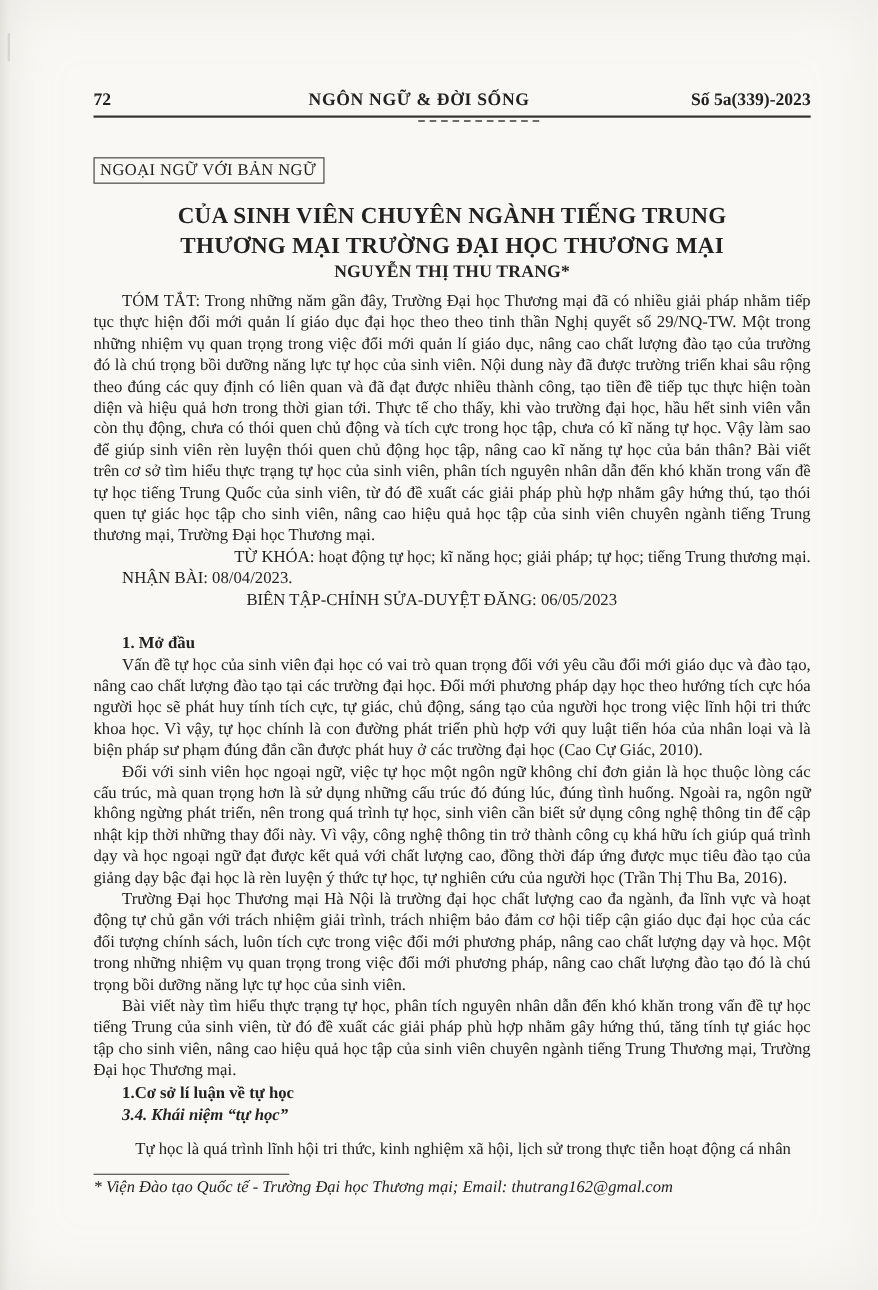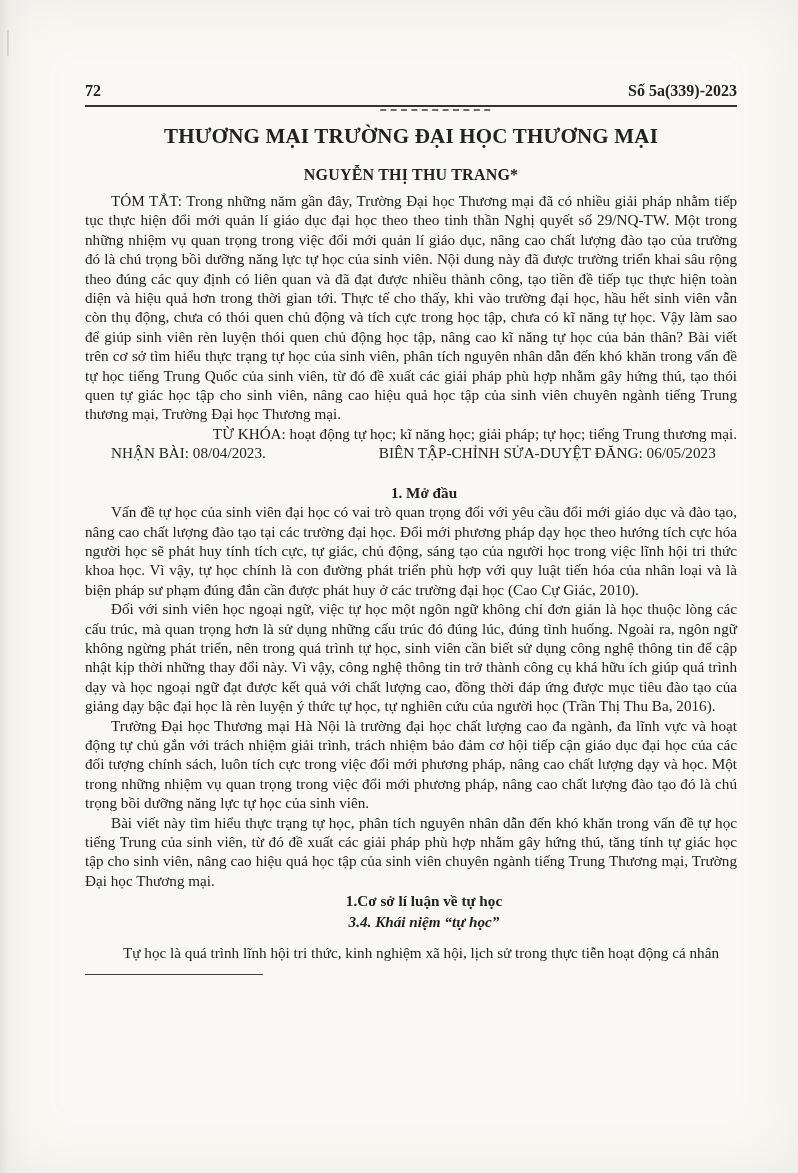--- a/index.html
+++ b/index.html
@@ -80,47 +80,47 @@
     text-align: center;
     font-weight: bold;
     font-size: 21px;
     line-height: 27px;
     letter-spacing: 0.2px;
   }
   .article-author {
     text-align: center;
     font-weight: bold;
     font-size: 16px;
-    margin-top: 16px;
+    margin-top: 2px;
     letter-spacing: 0.2px;
   }
   
   .abstract, .para, .keywords-line, .dates-line, .last-para {
     font-size: 15.2px;
     line-height: 19.4px;
     text-align: justify;
   }
   .abstract { margin-top: 7px; text-indent: 26px; }
   .keywords-line { text-indent: 26px; text-align: right; }
   .dates-line {
     padding-left: 26px;
     display: flex;
     text-align: left;
+    flex-direction: column;
   }
   .dates-line .received { white-space: nowrap; }
   .dates-line .review-info { white-space: nowrap; margin-left: 113px; }
   
   .body-text { margin-top: 20px; }
   .sec-heading {
     font-weight: bold;
     font-size: 15.2px;
     line-height: 19.4px;
     padding-left: 26px;
     margin-top: 1px;
-    text-align: center;
   }
   .sec-heading.italic { font-style: italic; }
   .para { text-indent: 26px; margin: 0; }
   .last-para { text-align: left; text-indent: 26px; }
   
   .footnote-area { margin-top: 3px; }
   .footnote-rule {
     width: 178px;
     border: none;
     border-top: 1.6px solid #44433f;
@@ -138,26 +138,31 @@
 </head>
 <body>
 
 <div class="page">
   <div class="speck s1"></div>
 
   <div class="content">
 
     <div class="running-head">
       <span class="page-number">72</span>
+      <span class="journal-title">NGÔN NGỮ &amp; ĐỜI SỐNG</span>
       <span class="issue-label">Số 5a(339)-2023</span>
       <span class="head-dashed-mark"></span>
     </div>
 
+    <div>
+      <span class="section-tag">NGOẠI NGỮ VỚI BẢN NGỮ</span>
+    </div>
 
     <div class="article-title">
+      <div>CỦA SINH VIÊN CHUYÊN NGÀNH TIẾNG TRUNG</div>
       <div>THƯƠNG MẠI TRƯỜNG ĐẠI HỌC THƯƠNG MẠI</div>
     </div>
 
     <div class="article-author">NGUYỄN THỊ THU TRANG*</div>
 
     <p class="abstract" style="margin:7px 0 0 0;">
       <span>TÓM TẮT:</span>
       <span>Trong những năm gần đây, Trường Đại học Thương mại đã có nhiều giải pháp nhằm tiếp tục thực hiện đổi mới quản lí giáo dục đại học theo theo tinh thần Nghị quyết số 29/NQ-TW. Một trong những nhiệm vụ quan trọng trong việc đổi mới quản lí giáo dục, nâng cao chất lượng đào tạo của trường đó là chú trọng bồi dưỡng năng lực tự học của sinh viên. Nội dung này đã được trường triển khai sâu rộng theo đúng các quy định có liên quan và đã đạt được nhiều thành công, tạo tiền đề tiếp tục thực hiện toàn diện và hiệu quả hơn trong thời gian tới. Thực tế cho thấy, khi vào trường đại học, hầu hết sinh viên vẫn còn thụ động, chưa có thói quen chủ động và tích cực trong học tập, chưa có kĩ năng tự học. Vậy làm sao để giúp sinh viên rèn luyện thói quen chủ động học tập, nâng cao kĩ năng tự học của bản thân? Bài viết trên cơ sở tìm hiểu thực trạng tự học của sinh viên, phân tích nguyên nhân dẫn đến khó khăn trong vấn đề tự học tiếng Trung Quốc của sinh viên, từ đó đề xuất các giải pháp phù hợp nhằm gây hứng thú, tạo thói quen tự giác học tập cho sinh viên, nâng cao hiệu quả học tập của sinh viên chuyên ngành tiếng Trung thương mại, Trường Đại học Thương mại.</span>
     </p>
 
@@ -177,16 +182,17 @@
       <p class="para">Đối với sinh viên học ngoại ngữ, việc tự học một ngôn ngữ không chỉ đơn giản là học thuộc lòng các cấu trúc, mà quan trọng hơn là sử dụng những cấu trúc đó đúng lúc, đúng tình huống. Ngoài ra, ngôn ngữ không ngừng phát triển, nên trong quá trình tự học, sinh viên cần biết sử dụng công nghệ thông tin để cập nhật kịp thời những thay đổi này. Vì vậy, công nghệ thông tin trở thành công cụ khá hữu ích giúp quá trình dạy và học ngoại ngữ đạt được kết quả với chất lượng cao, đồng thời đáp ứng được mục tiêu đào tạo của giảng dạy bậc đại học là rèn luyện ý thức tự học, tự nghiên cứu của người học (Trần Thị Thu Ba, 2016).</p>
       <p class="para">Trường Đại học Thương mại Hà Nội là trường đại học chất lượng cao đa ngành, đa lĩnh vực và hoạt động tự chủ gắn với trách nhiệm giải trình, trách nhiệm bảo đảm cơ hội tiếp cận giáo dục đại học của các đối tượng chính sách, luôn tích cực trong việc đổi mới phương pháp, nâng cao chất lượng dạy và học. Một trong những nhiệm vụ quan trọng trong việc đổi mới phương pháp, nâng cao chất lượng đào tạo đó là chú trọng bồi dưỡng năng lực tự học của sinh viên.</p>
       <p class="para">Bài viết này tìm hiểu thực trạng tự học, phân tích nguyên nhân dẫn đến khó khăn trong vấn đề tự học tiếng Trung của sinh viên, từ đó đề xuất các giải pháp phù hợp nhằm gây hứng thú, tăng tính tự giác học tập cho sinh viên, nâng cao hiệu quả học tập của sinh viên chuyên ngành tiếng Trung Thương mại, Trường Đại học Thương mại.</p>
       <div class="sec-heading">1.Cơ sở lí luận về tự học</div>
       <div class="sec-heading italic">3.4. Khái niệm “tự học”</div>
       <p class="last-para" style="margin:12px;">Tự học là quá trình lĩnh hội tri thức, kinh nghiệm xã hội, lịch sử trong thực tiễn hoạt động cá nhân</p>
     </div>
 
     <div class="footnote-area">
       <hr class="footnote-rule">
+      <div class="footnote-text">* Viện Đào tạo Quốc tế - Trường Đại học Thương mại; Email: thutrang162@gmal.com</div>
     </div>
 
   </div>
 </div>
 
 </body></html>

